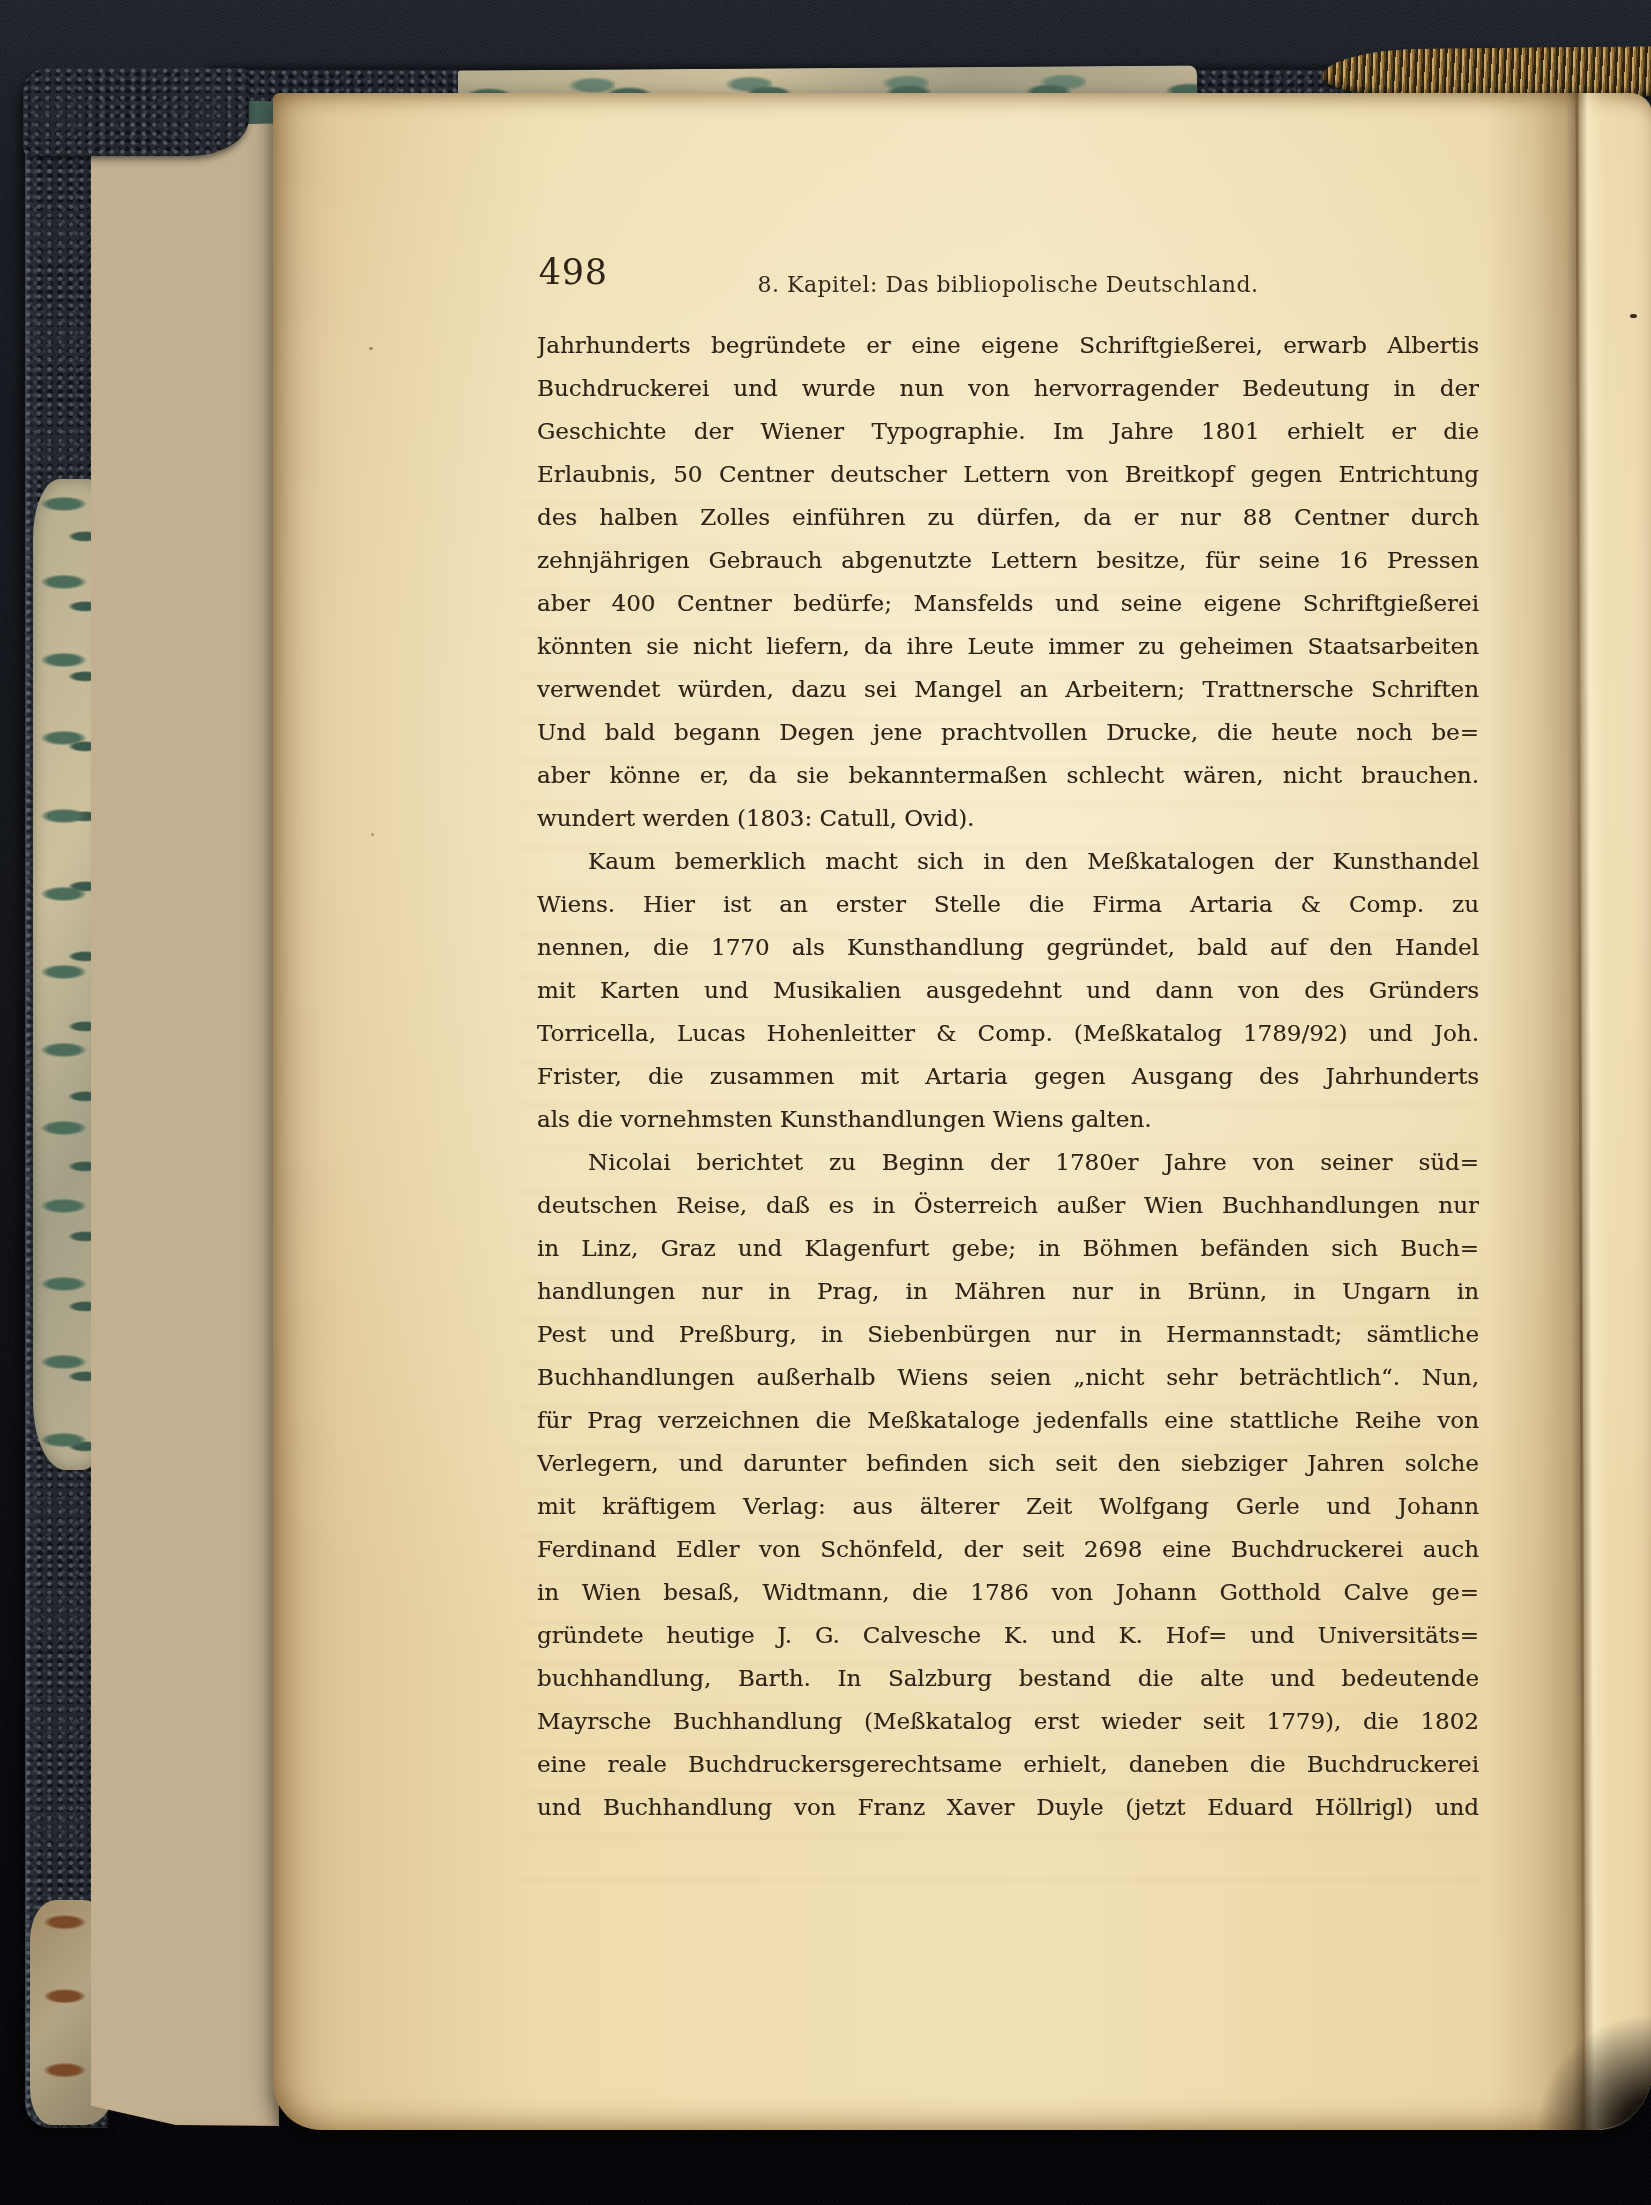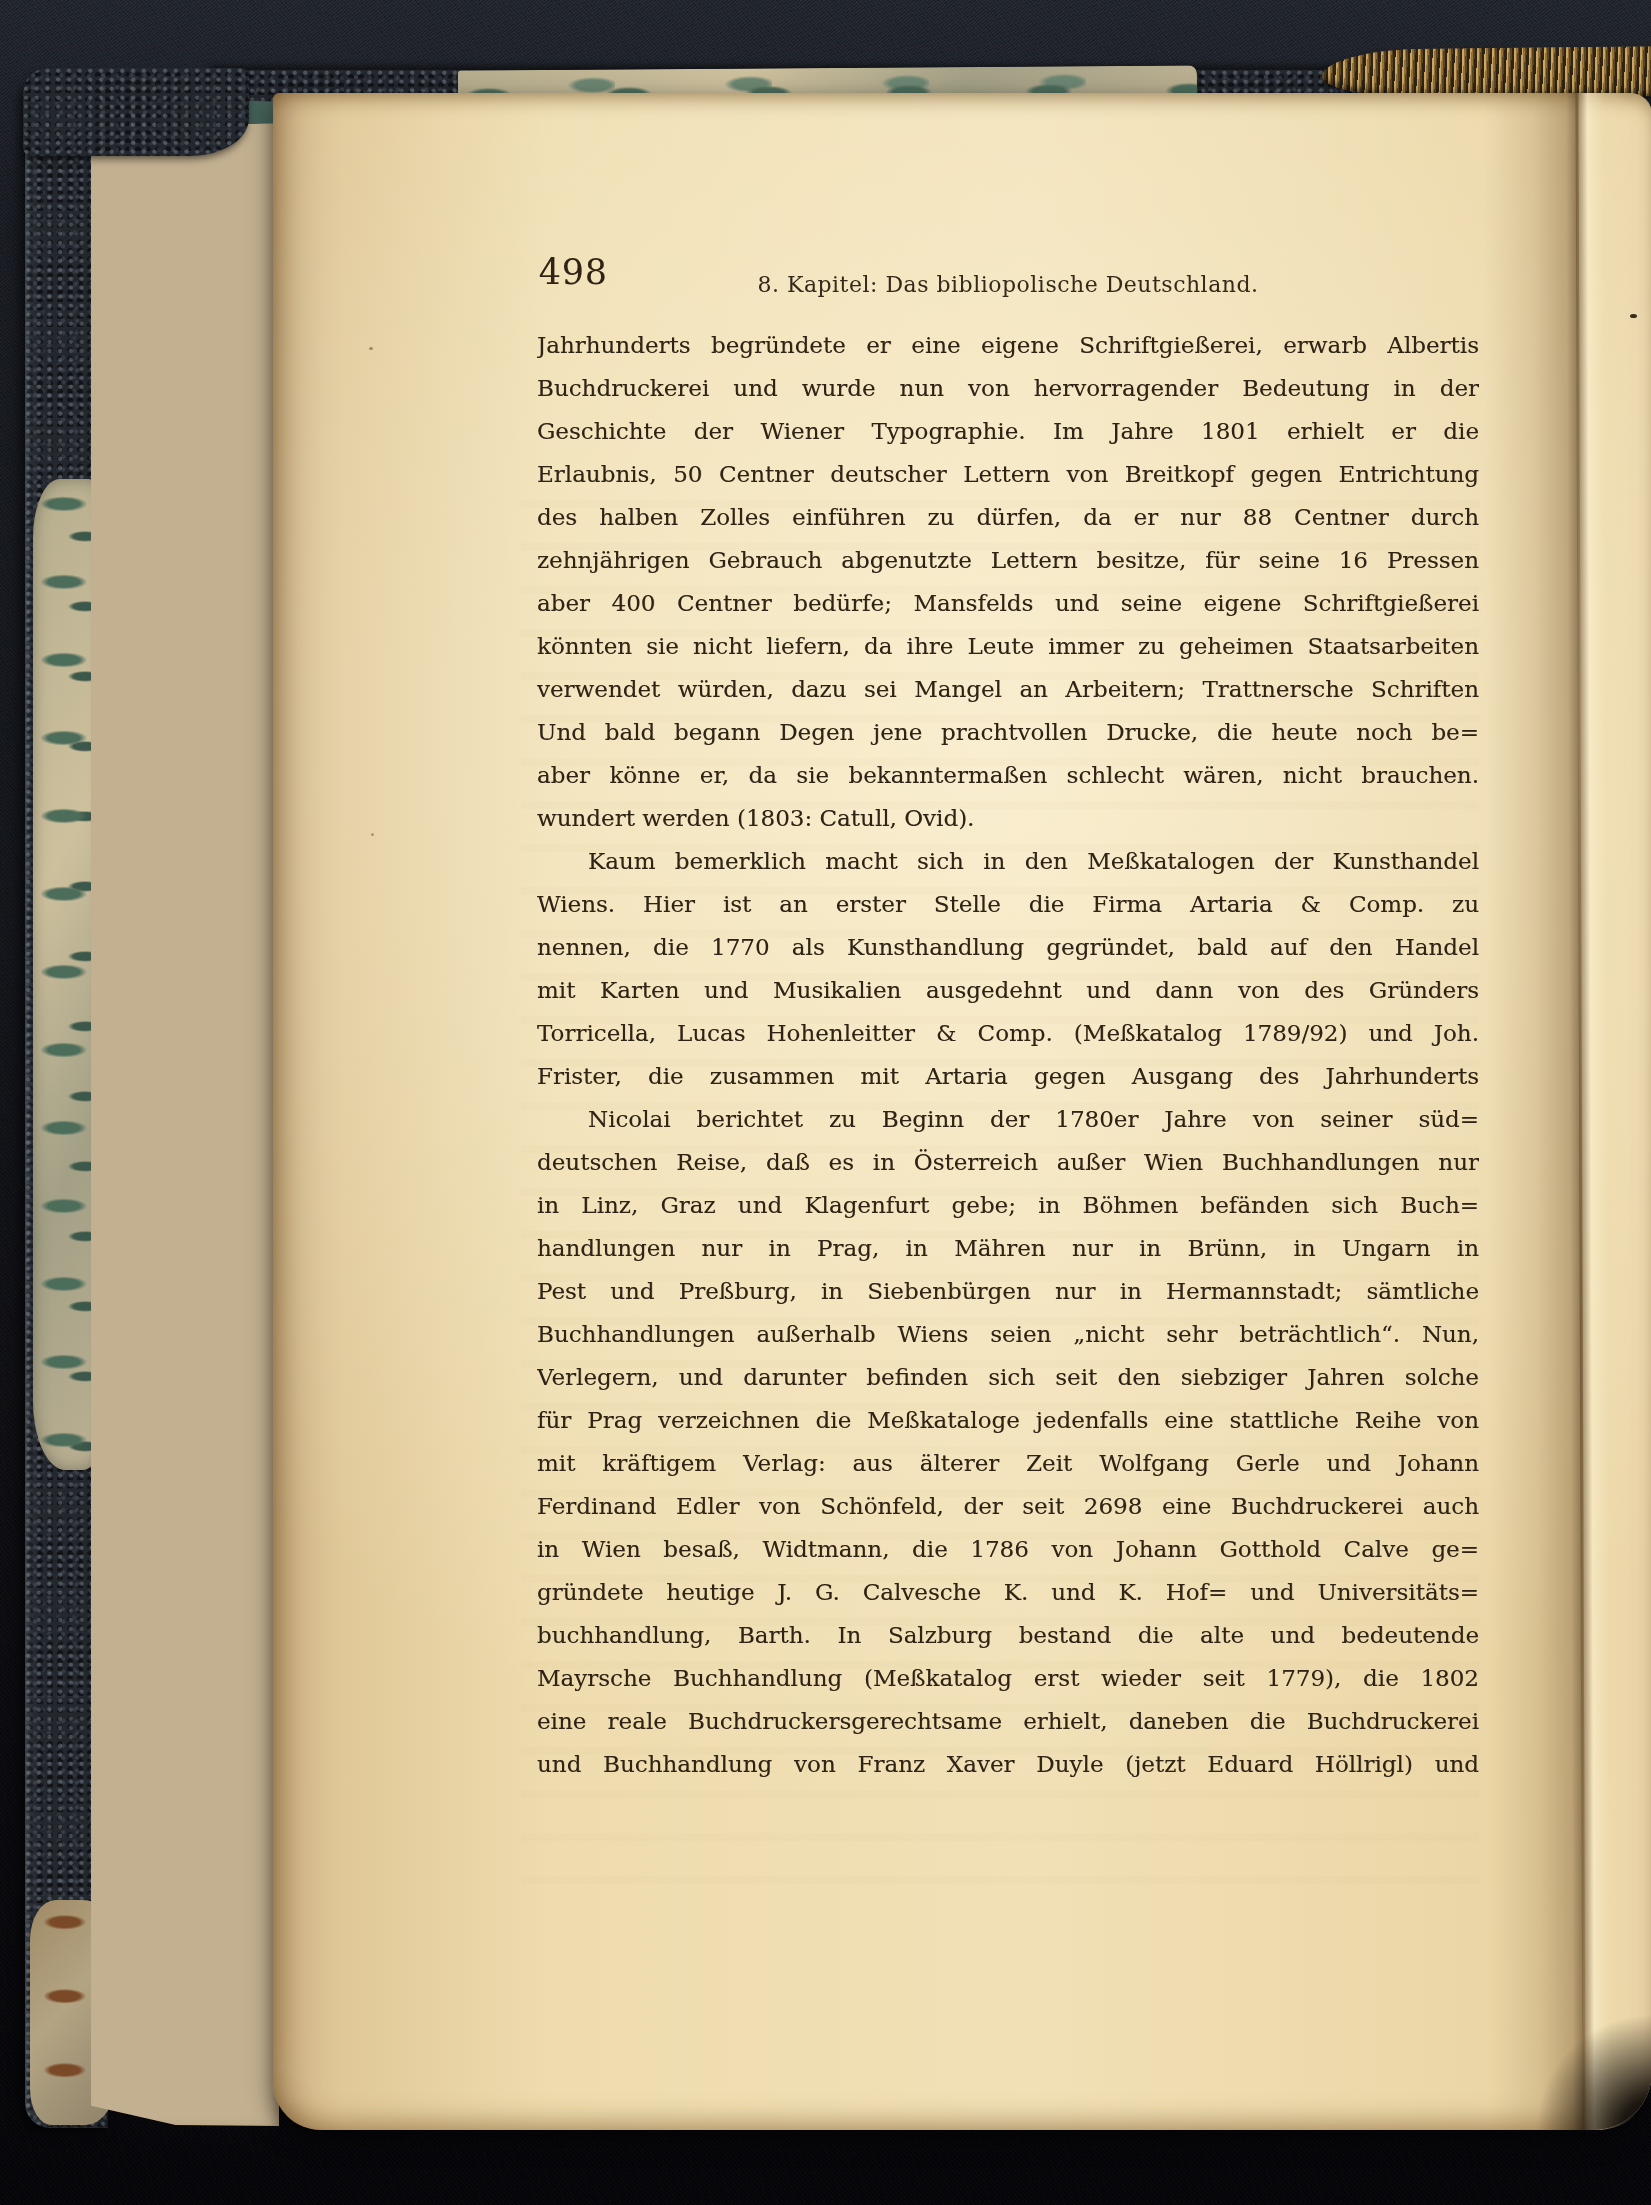--- a/index.html
+++ b/index.html
@@ -160,28 +160,29 @@
         <div class="line">verwendet würden, dazu sei Mangel an Arbeitern; Trattnersche Schriften</div>
         <div class="line">Und bald begann Degen jene prachtvollen Drucke, die heute noch be=</div>
         <div class="line">aber könne er, da sie bekanntermaßen schlecht wären, nicht brauchen.</div>
         <div class="line short-last">wundert werden (1803: Catull, Ovid).</div>
         <div class="line indent">Kaum bemerklich macht sich in den Meßkatalogen der Kunsthandel</div>
         <div class="line">Wiens. Hier ist an erster Stelle die Firma Artaria &amp; Comp. zu</div>
         <div class="line">nennen, die 1770 als Kunsthandlung gegründet, bald auf den Handel</div>
         <div class="line">mit Karten und Musikalien ausgedehnt und dann von des Gründers</div>
         <div class="line">Torricella, Lucas Hohenleitter &amp; Comp. (Meßkatalog 1789/92) und Joh.</div>
         <div class="line">Frister, die zusammen mit Artaria gegen Ausgang des Jahrhunderts</div>
+        <div class="line short-last">als die vornehmsten Kunsthandlungen Wiens galten.</div>
         <div class="line indent">Nicolai berichtet zu Beginn der 1780er Jahre von seiner süd=</div>
         <div class="line">deutschen Reise, daß es in Österreich außer Wien Buchhandlungen nur</div>
         <div class="line">in Linz, Graz und Klagenfurt gebe; in Böhmen befänden sich Buch=</div>
         <div class="line">handlungen nur in Prag, in Mähren nur in Brünn, in Ungarn in</div>
         <div class="line">Pest und Preßburg, in Siebenbürgen nur in Hermannstadt; sämtliche</div>
         <div class="line">Buchhandlungen außerhalb Wiens seien „nicht sehr beträchtlich“. Nun,</div>
+        <div class="line">für Prag verzeichnen die Meßkataloge jedenfalls eine stattliche Reihe von</div>
         <div class="line">Verlegern, und darunter befinden sich seit den siebziger Jahren solche</div>
-        <div class="line">für Prag verzeichnen die Meßkataloge jedenfalls eine stattliche Reihe von</div>
         <div class="line">mit kräftigem Verlag: aus älterer Zeit Wolfgang Gerle und Johann</div>
         <div class="line">Ferdinand Edler von Schönfeld, der seit 2698 eine Buchdruckerei auch</div>
         <div class="line">in Wien besaß, Widtmann, die 1786 von Johann Gotthold Calve ge=</div>
         <div class="line">gründete heutige J. G. Calvesche K. und K. Hof= und Universitäts=</div>
         <div class="line">buchhandlung, Barth. In Salzburg bestand die alte und bedeutende</div>
         <div class="line">Mayrsche Buchhandlung (Meßkatalog erst wieder seit 1779), die 1802</div>
         <div class="line">eine reale Buchdruckersgerechtsame erhielt, daneben die Buchdruckerei</div>
         <div class="line">und Buchhandlung von Franz Xaver Duyle (jetzt Eduard Höllrigl) und</div>
       </div>
   </div>

